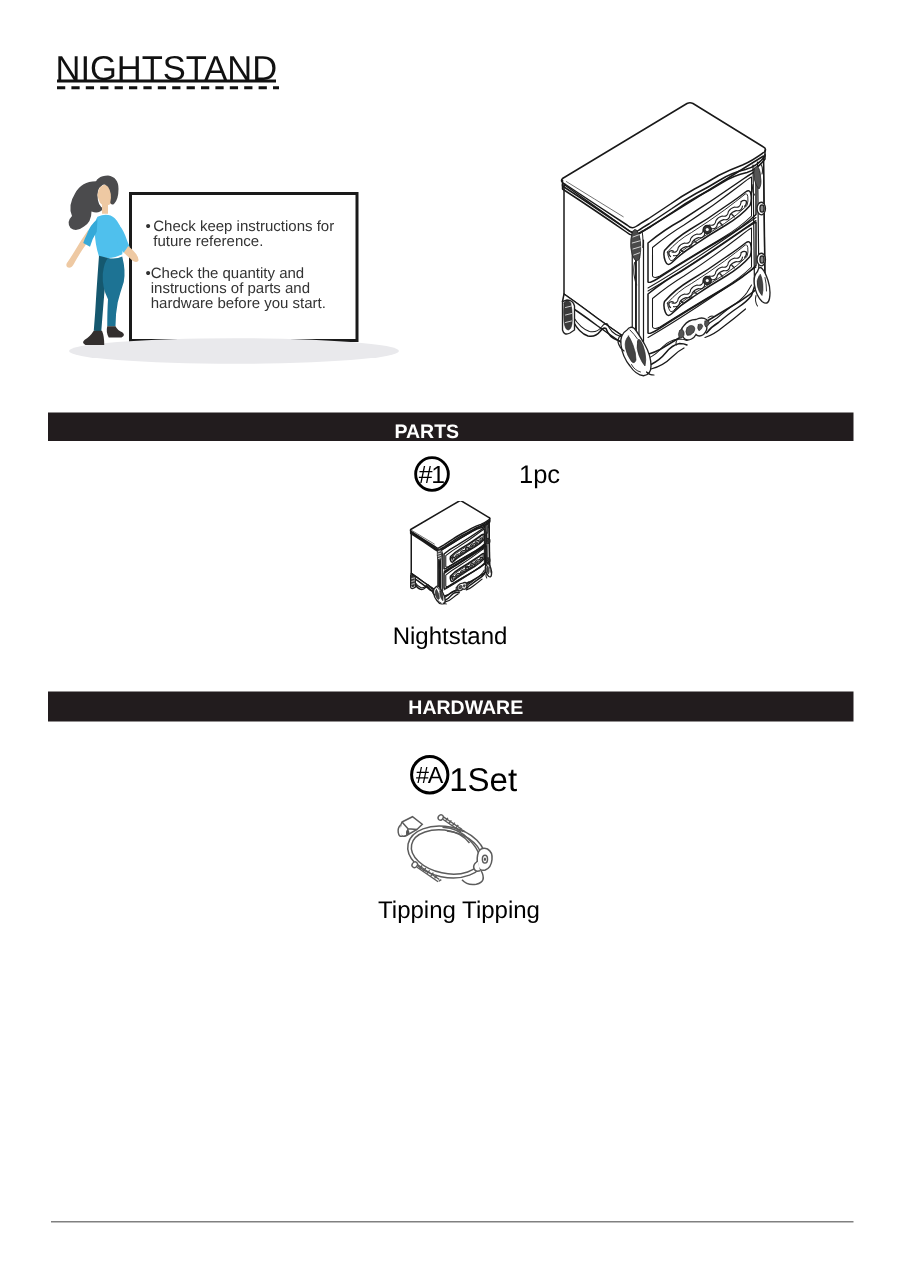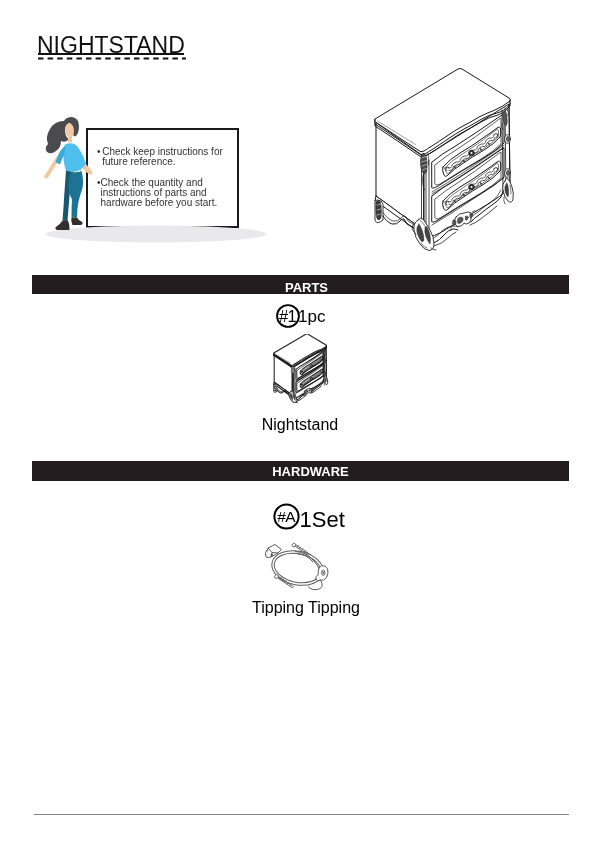--- a/index.html
+++ b/index.html
@@ -155,23 +155,23 @@
     <path d="M88,150 Q85,153 87,157 Q89,161 93,159 Q95,158 96,156 Q98,158 101,156 Q104,153 103,150 Q105,148 103,146 Q100,144 96,146 Q91,146 88,150 Z" fill="#fff"></path>
     <path d="M90,151.5 Q88.5,154 90,156.5 Q92.5,157 94.5,154.5 Q96,152 94.5,150.5 Q92,149 90,151.5 Z" fill="#555" stroke-width="0.4"></path>
     <path d="M97.5,149.5 Q96.5,152 98,153.5 Q99.8,152.8 100.5,150.5 Q100,148 97.5,149.5 Z" fill="#555" stroke-width="0.4"></path>
     <path d="M84,159 Q82,161 83,163 M104,145 Q106,143 108,144" stroke-width="0.7"></path>
     <path d="M85,153.5 Q83.5,156 85,158.5 Q87,158.8 88,156.5 Q88.5,154 87,152.8 Q85.8,152 85,153.5 Z" fill="#555" stroke-width="0.4"></path>
     <path d="M102,147 Q101,149.5 102.5,151 Q104.3,150.5 105,148.3 Q104.8,146 102,147 Z" fill="#555" stroke-width="0.4"></path>
   </g>
 </svg>
 
 <div class="abs bar" style="top:274.5px;">
-    <span style="position:absolute;left:0;width:505px;text-align:center;margin-left:22px;">PARTS</span>
+    <span style="position:absolute;left:0;width:505px;text-align:center;">PARTS</span>
   </div>
-<div class="abs tag" style="left:298px;top:306.5px;">1pc</div>
+<div class="abs tag" style="left:298px;top:306.5px;padding-left:48px;">1pc</div>
 <svg class="abs" style="left:276px;top:304px;" width="24" height="24" viewBox="0 0 24 24">
   <circle cx="12" cy="12" r="10.9" fill="none" stroke="#000" stroke-width="1.9"></circle>
   <text x="11.5" y="18" font-size="16.5" text-anchor="middle" font-family="Liberation Sans" letter-spacing="-0.8">#1</text>
 </svg>
 
 <svg class="abs" style="left:273px;top:334px;" width="56" height="69" viewBox="0 0 56 69">
 <g transform="scale(0.39,0.38) translate(-5,-2)">
   <g fill="#fff" stroke="#191919" stroke-width="2.60" stroke-linejoin="round" stroke-linecap="round">
 
     <path d="M8,56 L8,129 Q18,136 30,145 Q44,155 56,163 L56,90 Z"></path>

